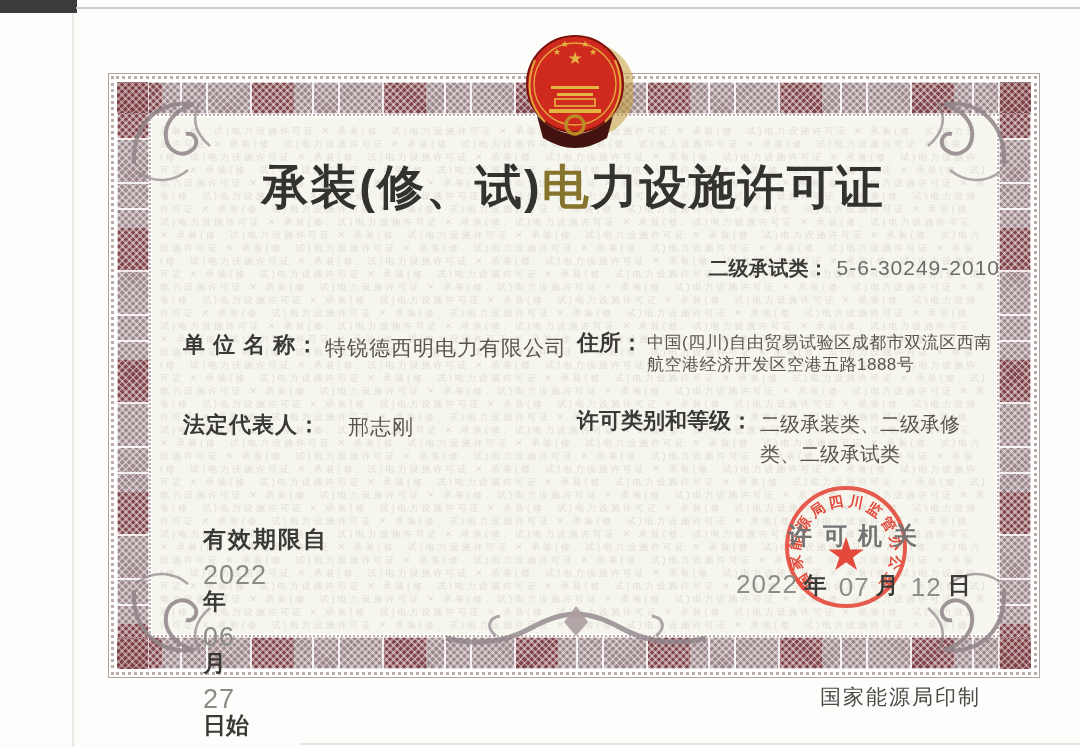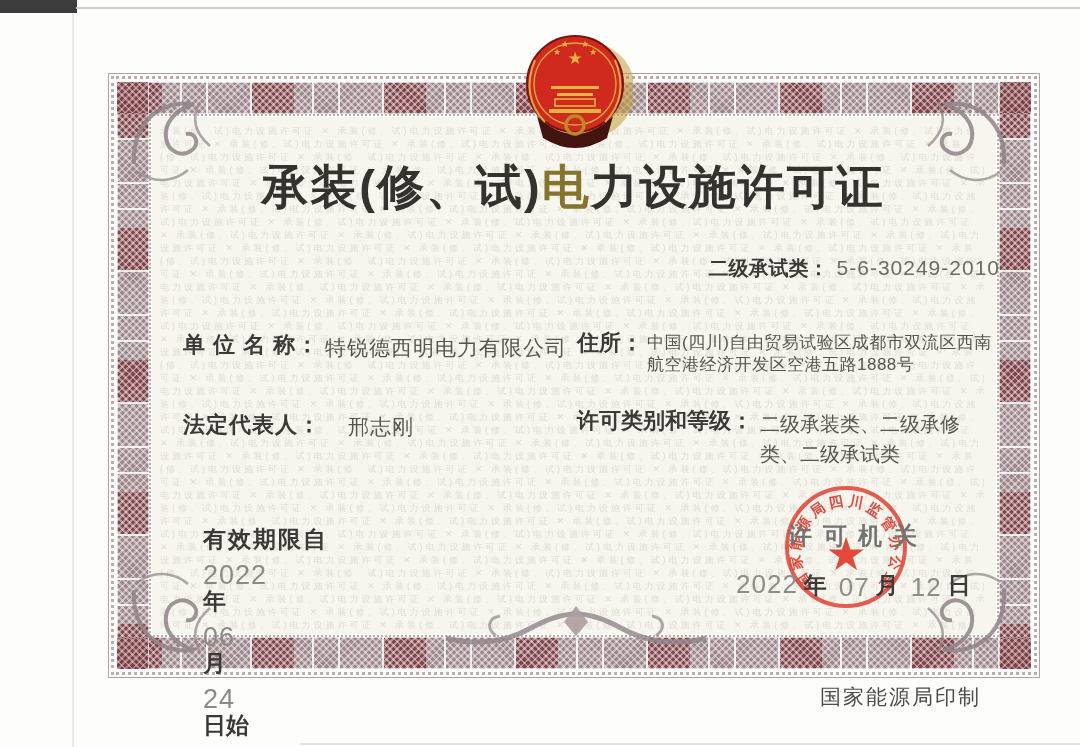--- a/index.html
+++ b/index.html
@@ -201,21 +201,21 @@
     <div class="lbl f-class-label">许可类别和等级：</div>
     <div class="val f-class-value">二级承装类、二级承修类、二级承试类</div>
 
     <div class="validity">
       <div class="vrow">
         <span class="vlbl">有效期限自</span>
         <span class="vnum">2022</span>
         <span class="vunit">年</span>
         <span class="vnum">06</span>
         <span class="vunit">月</span>
-        <span class="vnum">24</span>
+        <span class="vnum">27</span>
         <span class="vunit">日始</span>
       </div>
       <div class="vrow to">
         <span class="vlbl vto">至</span>
         <span class="vnum">2028</span>
         <span class="vunit">年</span>
         <span class="vnum">06</span>
         <span class="vunit">月</span>
         <span class="vnum">26</span>
         <span class="vunit">日止</span>

